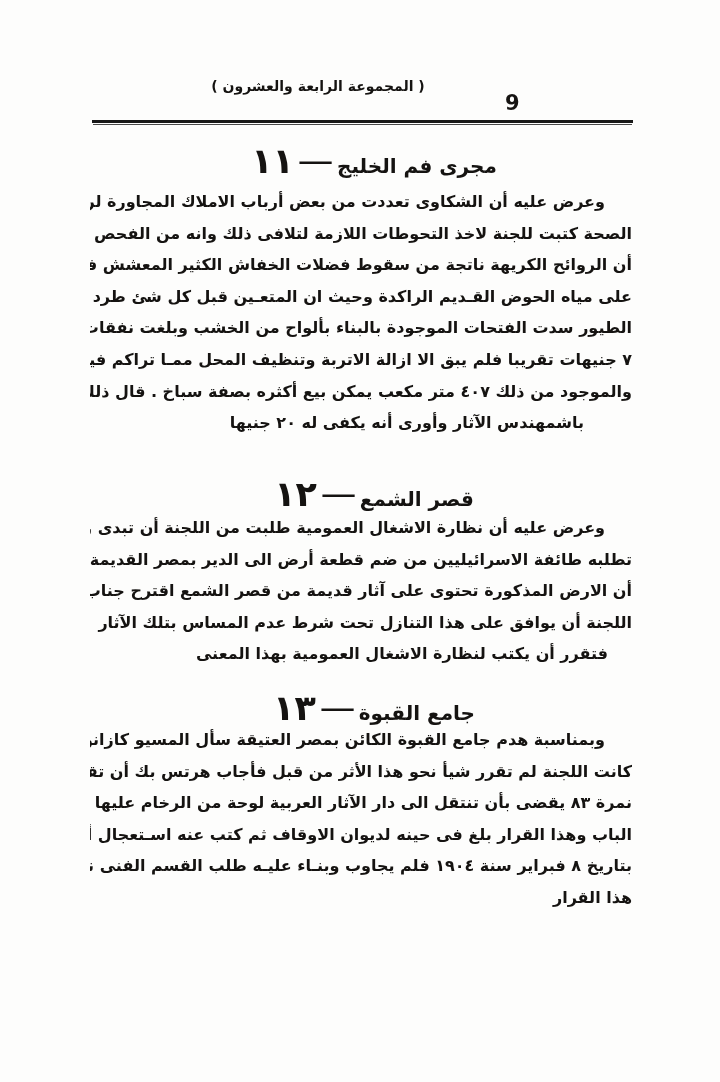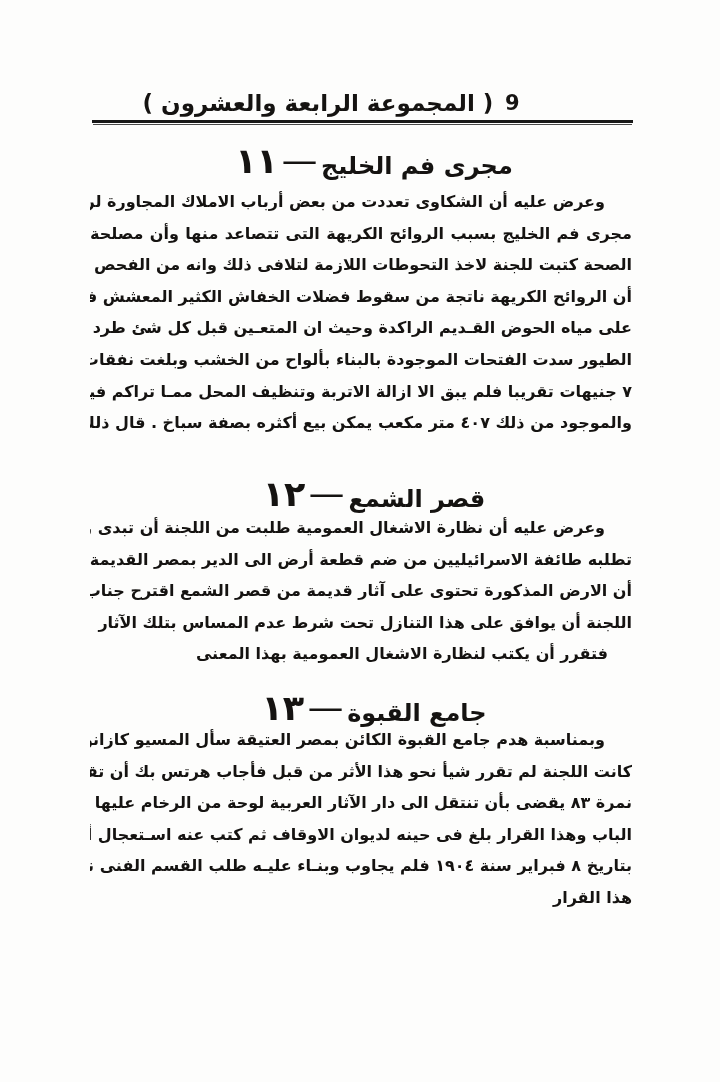--- a/index.html
+++ b/index.html
@@ -8,23 +8,23 @@
     width:720px;height:1082px;
     margin:0 auto;
     background:#fdfdfc;
     overflow:hidden;
     font-family:"DejaVu Sans", sans-serif;
     color:#151311;
     direction:rtl;
   }
   
   .header-title{
-    position:absolute;top:90px;left:318px;
+    position:absolute;top:78px;left:318px;
     transform:translateX(-50%);
-    font-size:23px;font-weight:bold;white-space:nowrap;
+    font-size:14px;font-weight:bold;white-space:nowrap;
     direction:rtl;
   }
   .page-number{
     position:absolute;top:91px;left:505px;
     font-size:21px;font-weight:bold;
   }
   .rule{
     position:absolute;top:120px;left:92px;width:541px;height:3px;
     background:#181818;
     box-shadow:0 3px 0 -1px #4a4a4a;
@@ -34,21 +34,21 @@
     position:absolute;left:90px;width:542px;height:42px;
     display:flex;direction:ltr;
     justify-content:center;gap:12px;
   }
   .sec-head .inner{
     display:flex;direction:ltr;align-items:center;gap:12px;
     transform:translateX(13px);
   }
   .sec-num{font-size:35px;font-weight:bold;line-height:1;letter-spacing:2px;}
   .sec-dash{font-size:19px;font-weight:bold;transform:scaleX(1.9);display:inline-block;}
-  .sec-title{font-size:24px;font-weight:bold;margin-top:10px;}
+  .sec-title{font-size:20px;font-weight:bold;margin-top:10px;}
   #head-11{top:140px;}
   #head-12{top:473px;}
   #head-13{top:687px;}
   
   .para{
     position:absolute;left:90px;width:542px;
     direction:rtl;
   }
   #para-11{top:186px;}
   #para-12{top:512px;}
@@ -78,27 +78,27 @@
 
   <div class="sec-head" id="head-11">
     <span class="inner">
       <span class="sec-num">١١</span>
       <span class="sec-dash">—</span>
       <span class="sec-title">مجرى فم الخليج</span>
     </span>
   </div>
   <div class="para" id="para-11">
     <div class="line first">وعرض عليه أن الشكاوى تعددت من بعض أرباب الاملاك المجاورة لرأس</div>
-    <div class="line">مجرى فم الخليج بسبب الروائح الكريهة التى تتصاعد منها وأن مصلحة</div>
     <div class="line">الصحة كتبت للجنة لاخذ التحوطات اللازمة لتلافى ذلك وانه من الفحص علم</div>
     <div class="line">أن الروائح الكريهة ناتجة من سقوط فضلات الخفاش الكثير المعشش فى السقف</div>
     <div class="line">على مياه الحوض القـديم الراكدة وحيث ان المتعـين قبل كل شئ طرد هـذه</div>
     <div class="line">الطيور سدت الفتحات الموجودة بالبناء بألواح من الخشب وبلغت نفقات ذلك</div>
     <div class="line">٧ جنيهات تقريبا فلم يبق الا ازالة الاتربة وتنظيف المحل ممـا تراكم فيه من الاوساخ</div>
     <div class="line">والموجود من ذلك ٤٠٧ متر مكعب يمكن بيع أكثره بصفة سباخ . قال ذلك</div>
+    <div class="line short-end">باشمهندس الآثار وأورى أنه يكفى له ٢٠ جنيها</div>
   </div>
 
   <div class="sec-head" id="head-12">
     <span class="inner">
       <span class="sec-num">١٢</span>
       <span class="sec-dash">—</span>
       <span class="sec-title">قصر الشمع</span>
     </span>
   </div>
   <div class="para" id="para-12">

